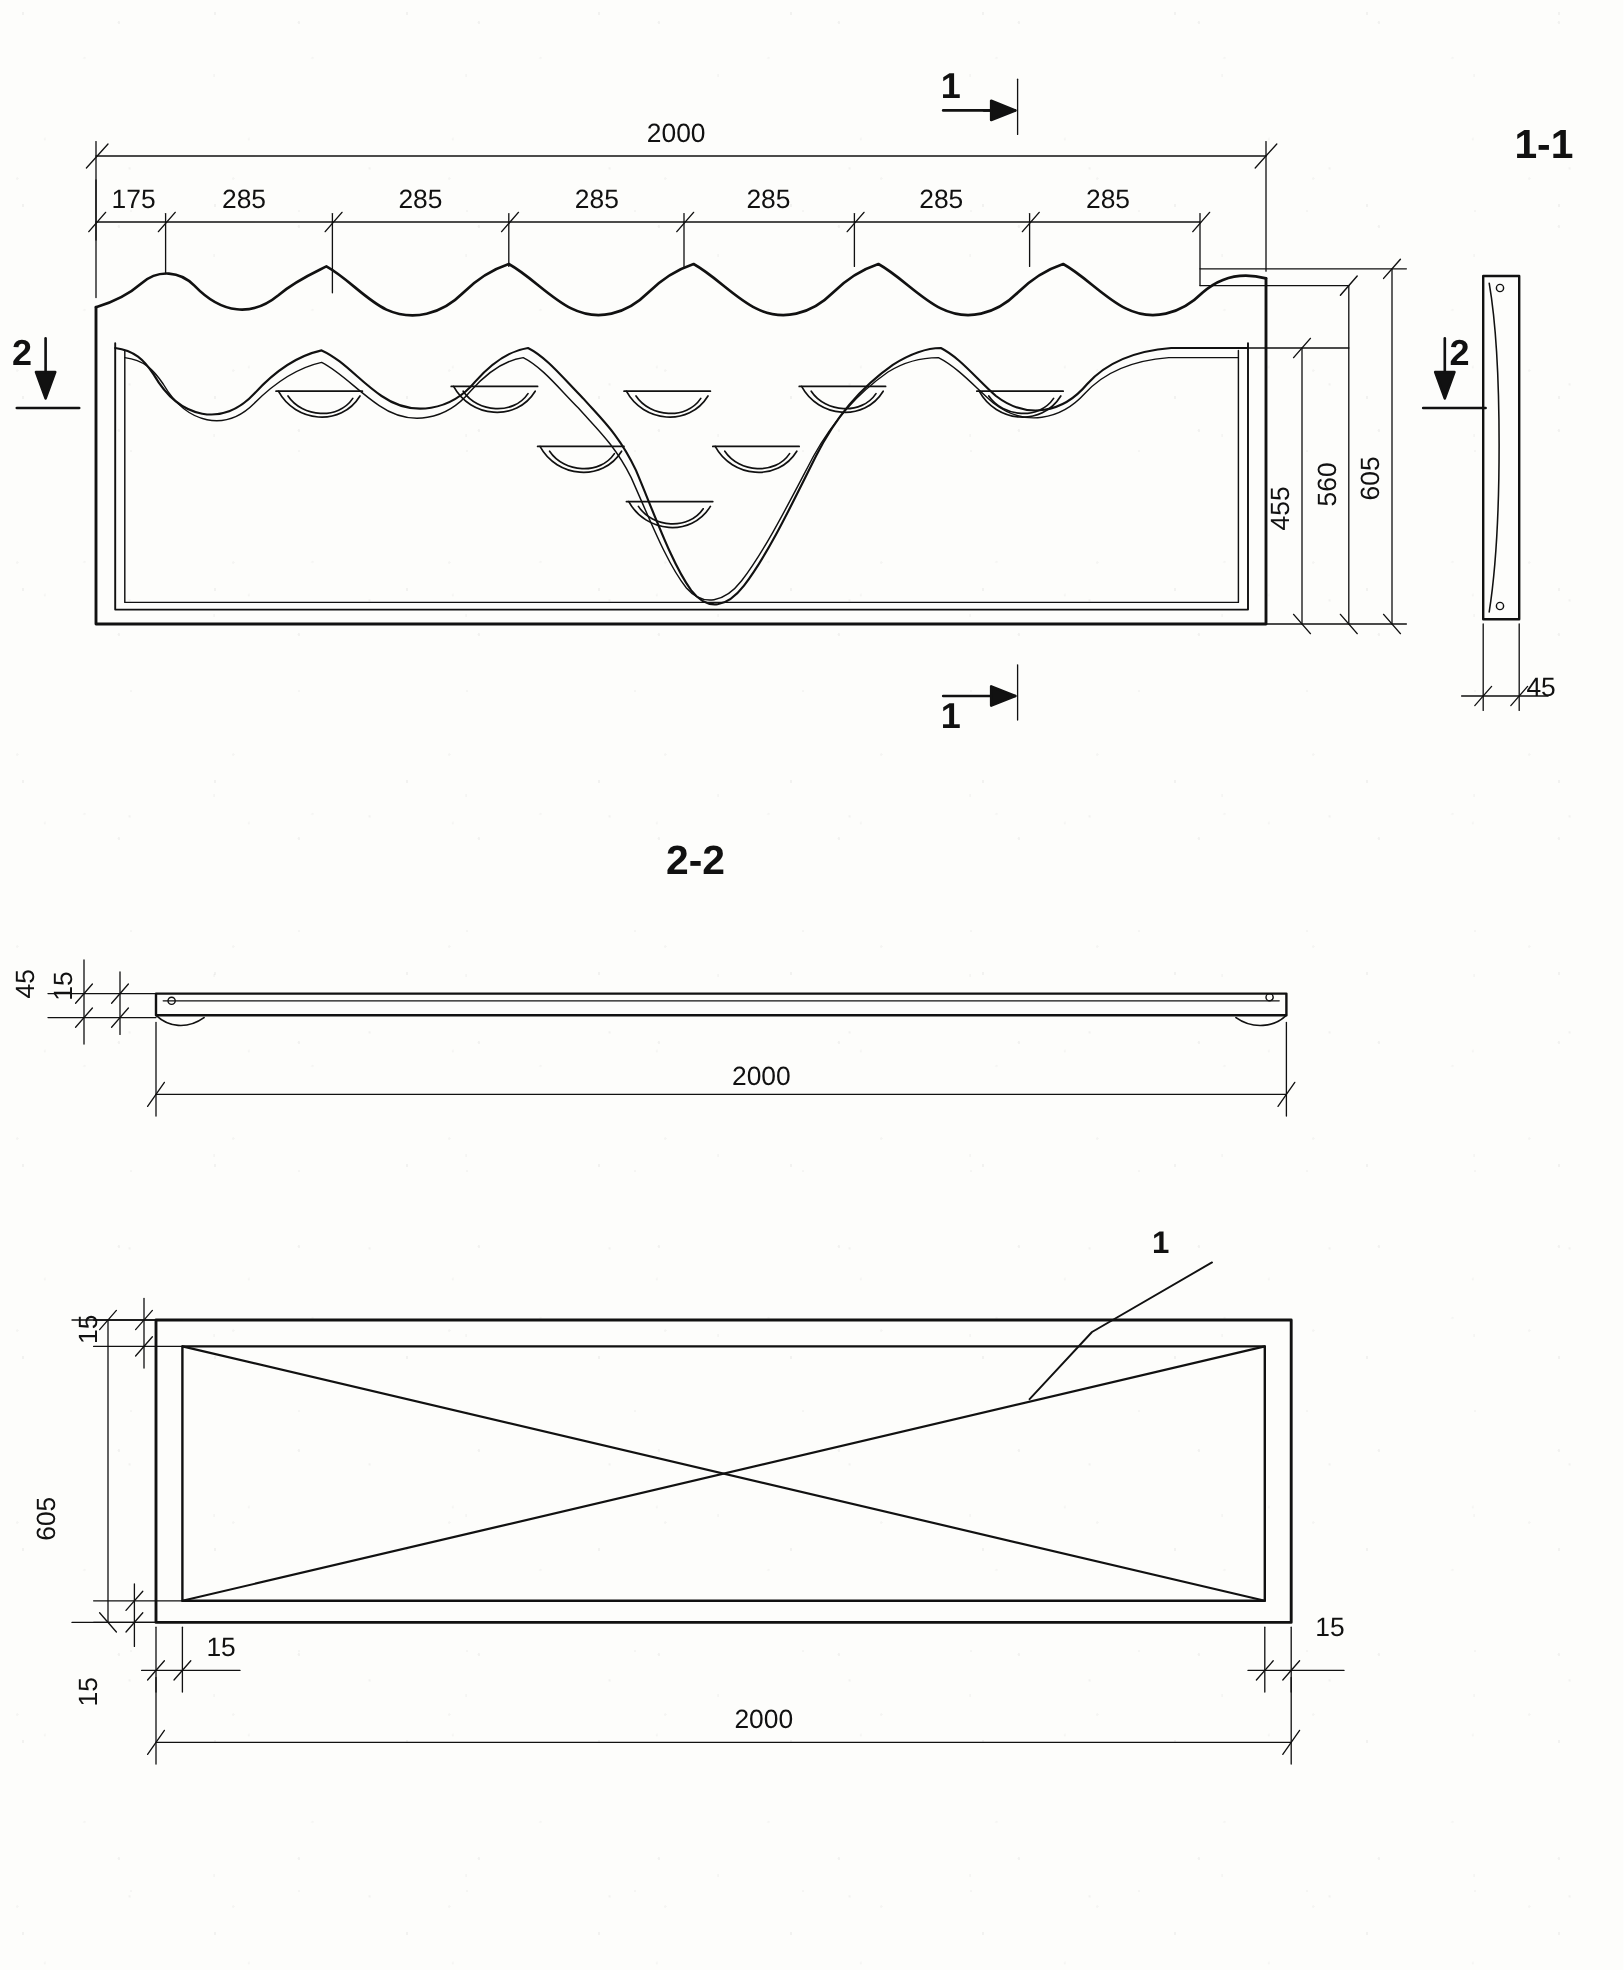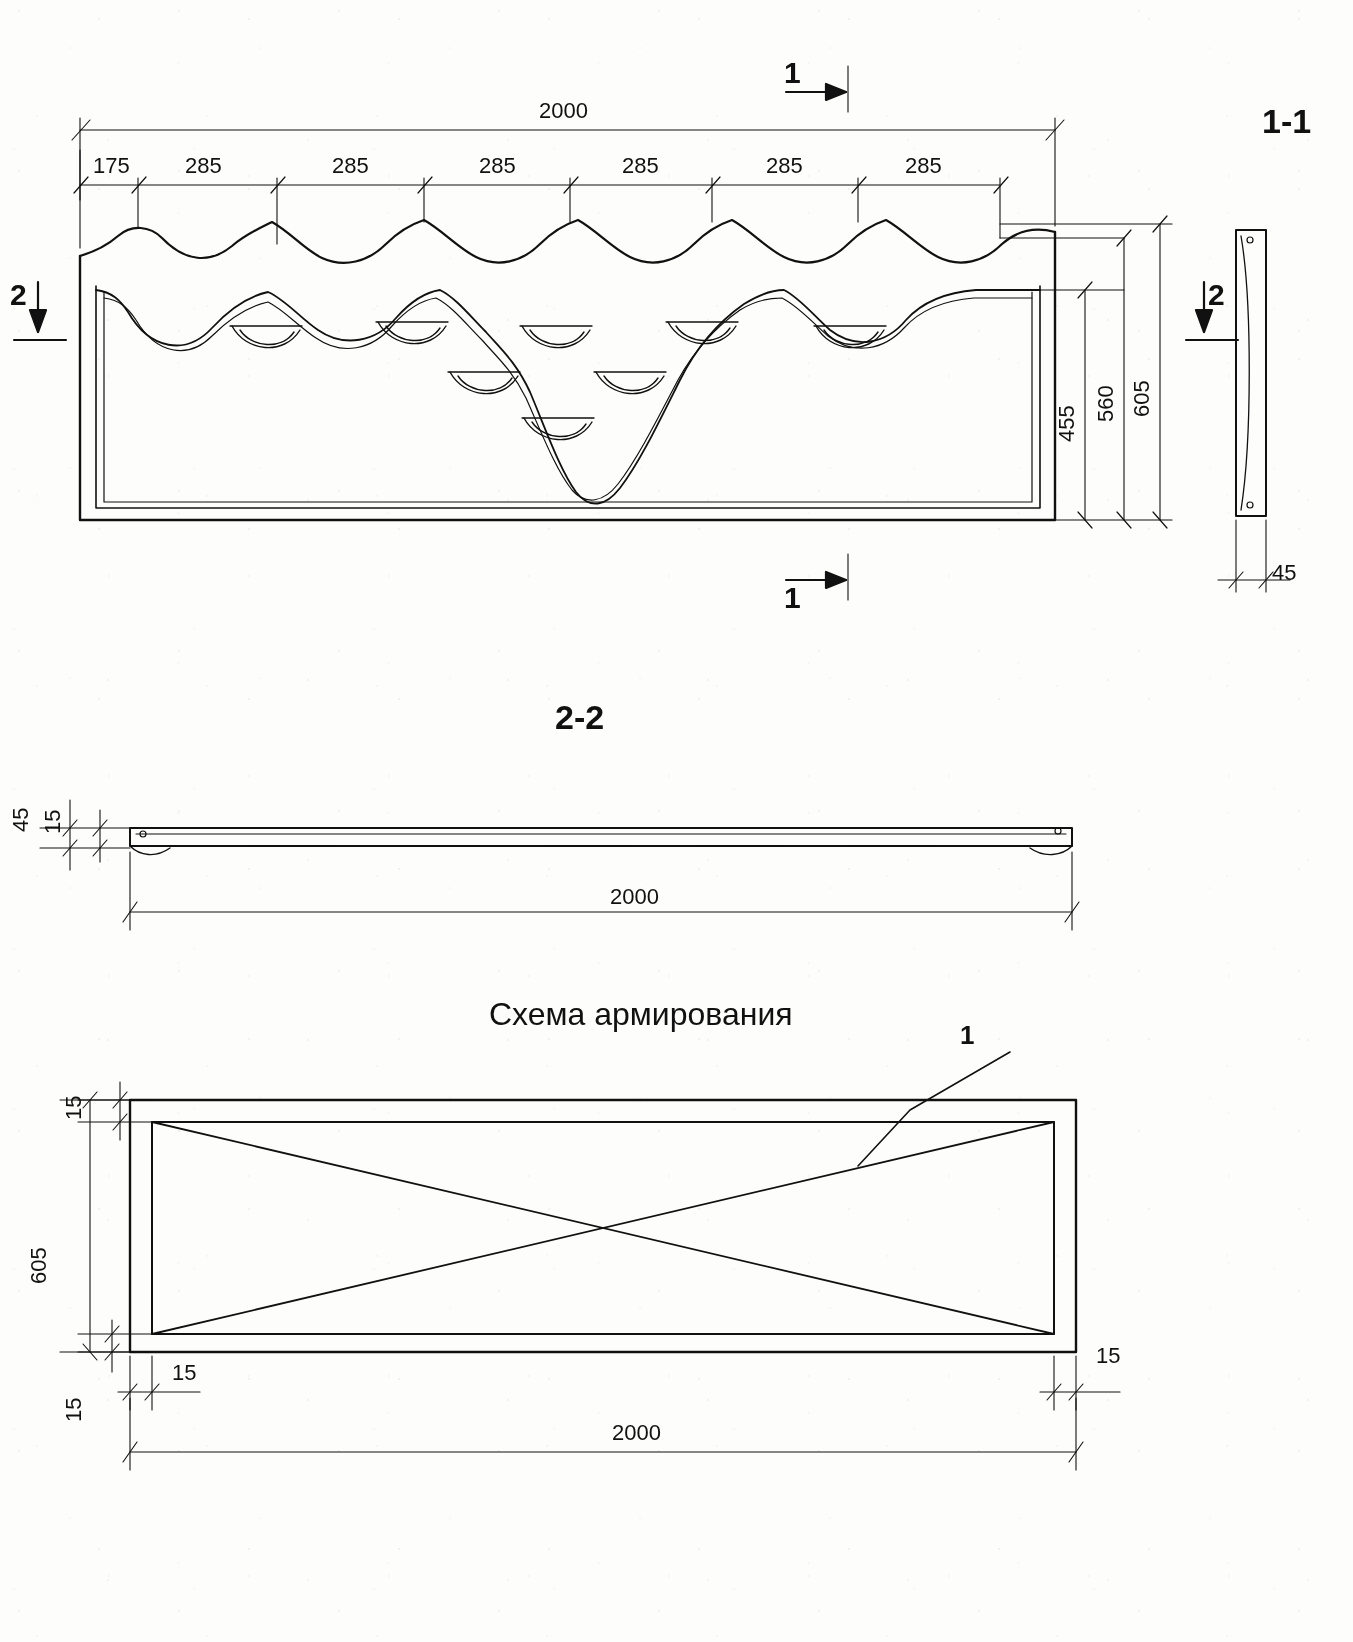--- a/index.html
+++ b/index.html
@@ -375,21 +375,20 @@
   <div class="lbl secmark" style="left:1208px; top:280px;">2</div>
 
   <div class="lbl sectitle" style="left:1218px; top:104px;margin-left:44px;">1-1</div>
   <div class="lbl dim" style="left:1272px; top:562px;">45</div>
 
   <div class="lbl sectitle" style="left:555px; top:700px;">2-2</div>
   <div class="lbl dim dim-v" style="left:32px; top:810px;">45</div>
   <div class="lbl dim dim-v" style="left:64px; top:812px;">15</div>
   <div class="lbl dim" style="left:610px; top:886px;">2000</div>
 
-  <div class="lbl heading" style="left:489px; top:998px;">Схема армирования</div>
   <div class="lbl pos" style="left:960px; top:1022px;">1</div>
 
   <div class="lbl dim dim-v" style="left:85px; top:1098px;">15</div>
   <div class="lbl dim dim-v" style="left:50px; top:1262px;">605</div>
   <div class="lbl dim dim-v" style="left:85px; top:1400px;">15</div>
   <div class="lbl dim" style="left:172px; top:1362px;">15</div>
   <div class="lbl dim" style="left:1096px; top:1345px;">15</div>
   <div class="lbl dim" style="left:612px; top:1422px;">2000</div>
 
 </div>

